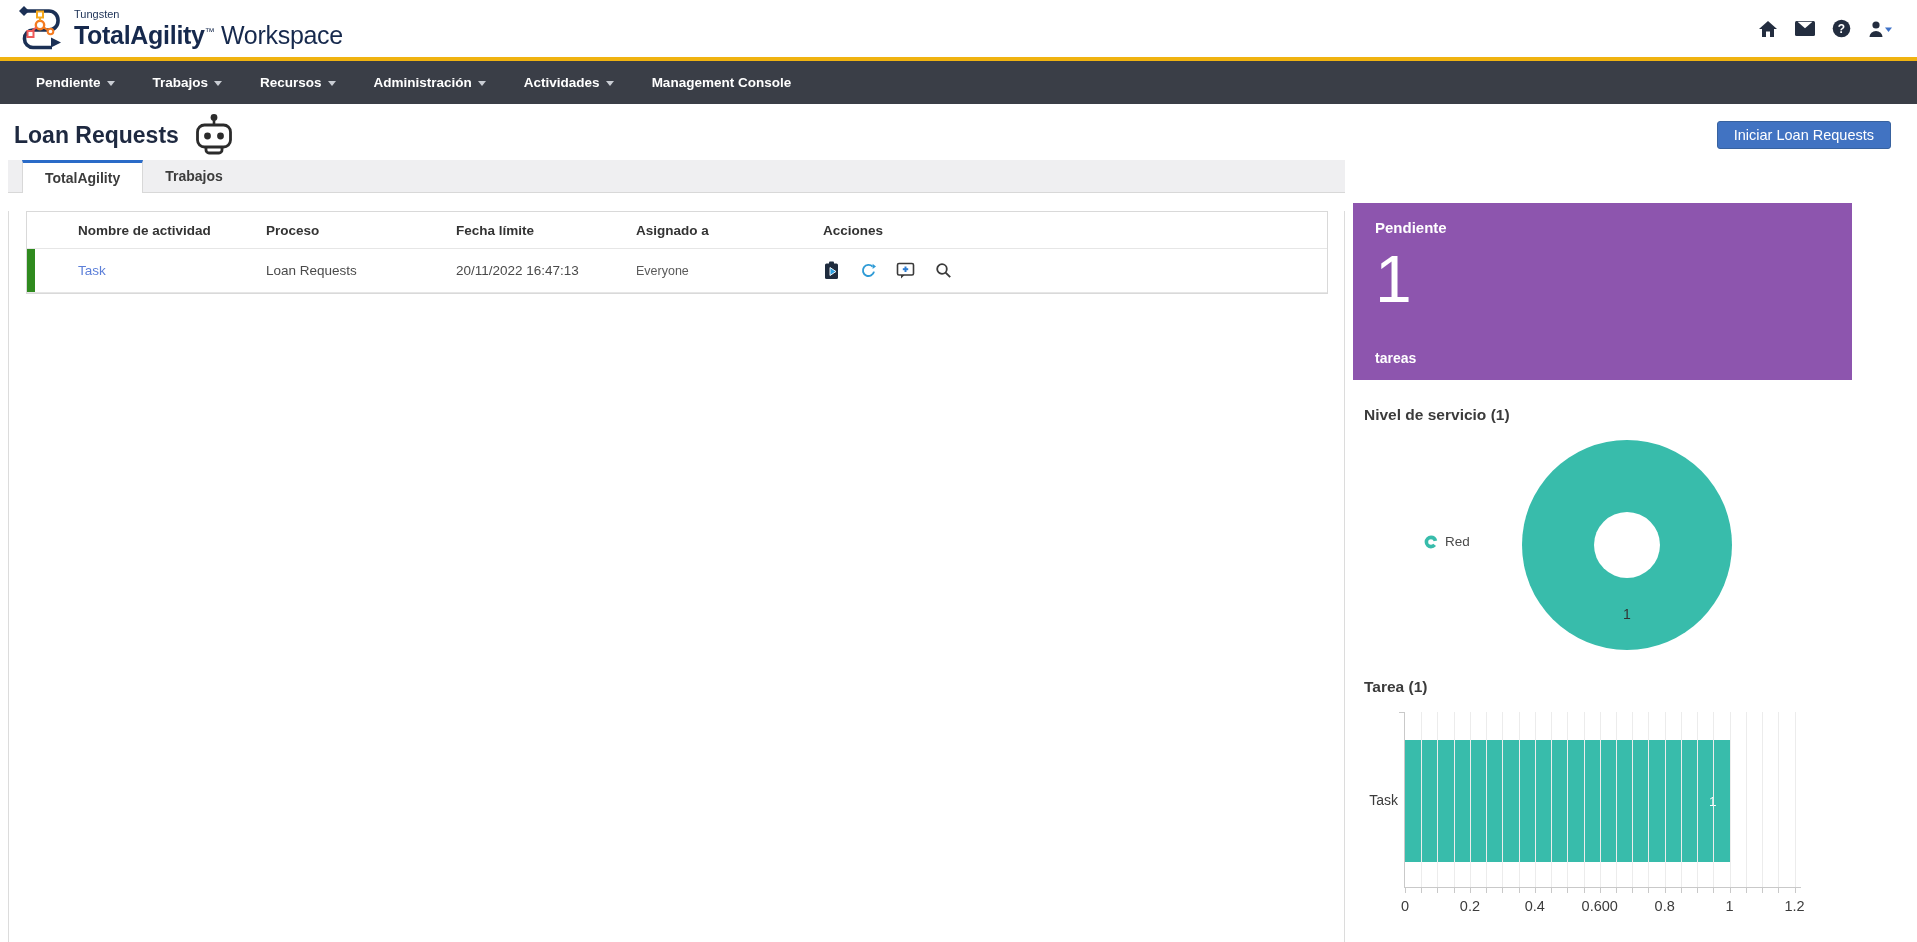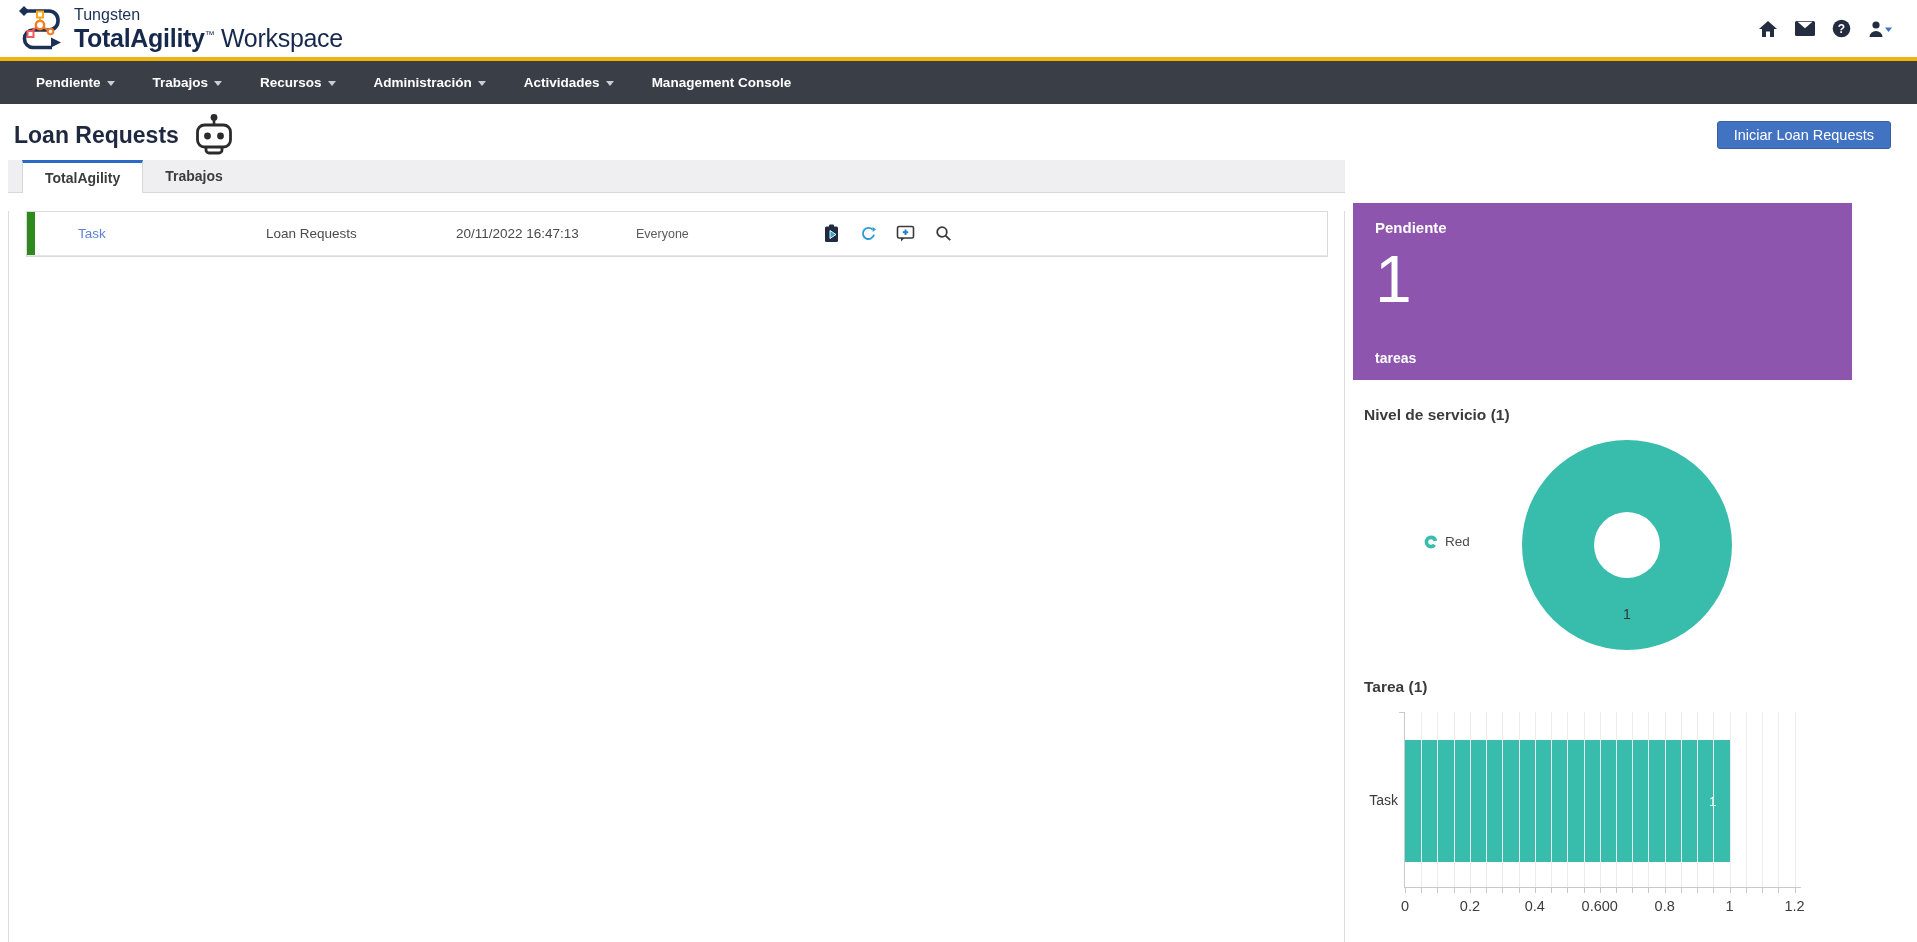--- a/index.html
+++ b/index.html
@@ -6,21 +6,21 @@
   html,body { width:1917px; height:942px; }
   body {
     position:relative; overflow:hidden; background:#fff;
     font-family:"Liberation Sans", sans-serif; color:#3c3c3c;
   }
 
   
   .topbar { height:57px; display:flex; align-items:center; justify-content:space-between; padding:0 24px 0 18px; background:#fff; }
   .brand { display:flex; align-items:center; gap:10px; cursor:pointer; }
   .brand-text { line-height:1; }
-  .brand-top { font-size:16px; color:#1b3055; margin-bottom:3px; }
+  .brand-top { font-size:11px; color:#1b3055; margin-bottom:3px; }
   .brand-line { font-size:25px; color:#16294d; letter-spacing:-0.3px; }
   .brand-main { font-weight:bold; }
   .brand-tm { font-size:10px; vertical-align:super; }
   .brand-suffix { font-weight:400;text-align:center; }
   .top-icons { display:flex; align-items:center; gap:16px; }
   .top-icon { display:flex; align-items:center; cursor:pointer; }
 
   .gold-rule { height:4px; }
 
   
@@ -184,20 +184,28 @@
 <div class="content-left">
   <div class="tabstrip">
     <span class="tab active" style="border-top-color: rgb(42, 107, 200);">TotalAgility</span>
     <span class="tab">Trabajos</span>
   </div>
 
   <div class="tab-panel">
     <div class="table-card">
 
 
+      <div class="grid-row thead">
+        <span></span>
+        <span>Nombre de actividad</span>
+        <span>Proceso</span>
+        <span>Fecha límite</span>
+        <span>Asignado a</span>
+        <span>Acciones</span>
+      </div>
 
       <div class="grid-row trow">
         <span class="rowbar" style="background: rgb(47, 138, 30);"></span>
         <span></span>
         <span class="cell-link" style="color: rgb(92, 127, 217);">Task</span>
         <span class="cell-dim">Loan Requests</span>
         <span class="cell-dim">20/11/2022 16:47:13</span>
         <span class="cell-assigned">Everyone</span>
         <span class="actions-cell">
           <span class="action-ic">

